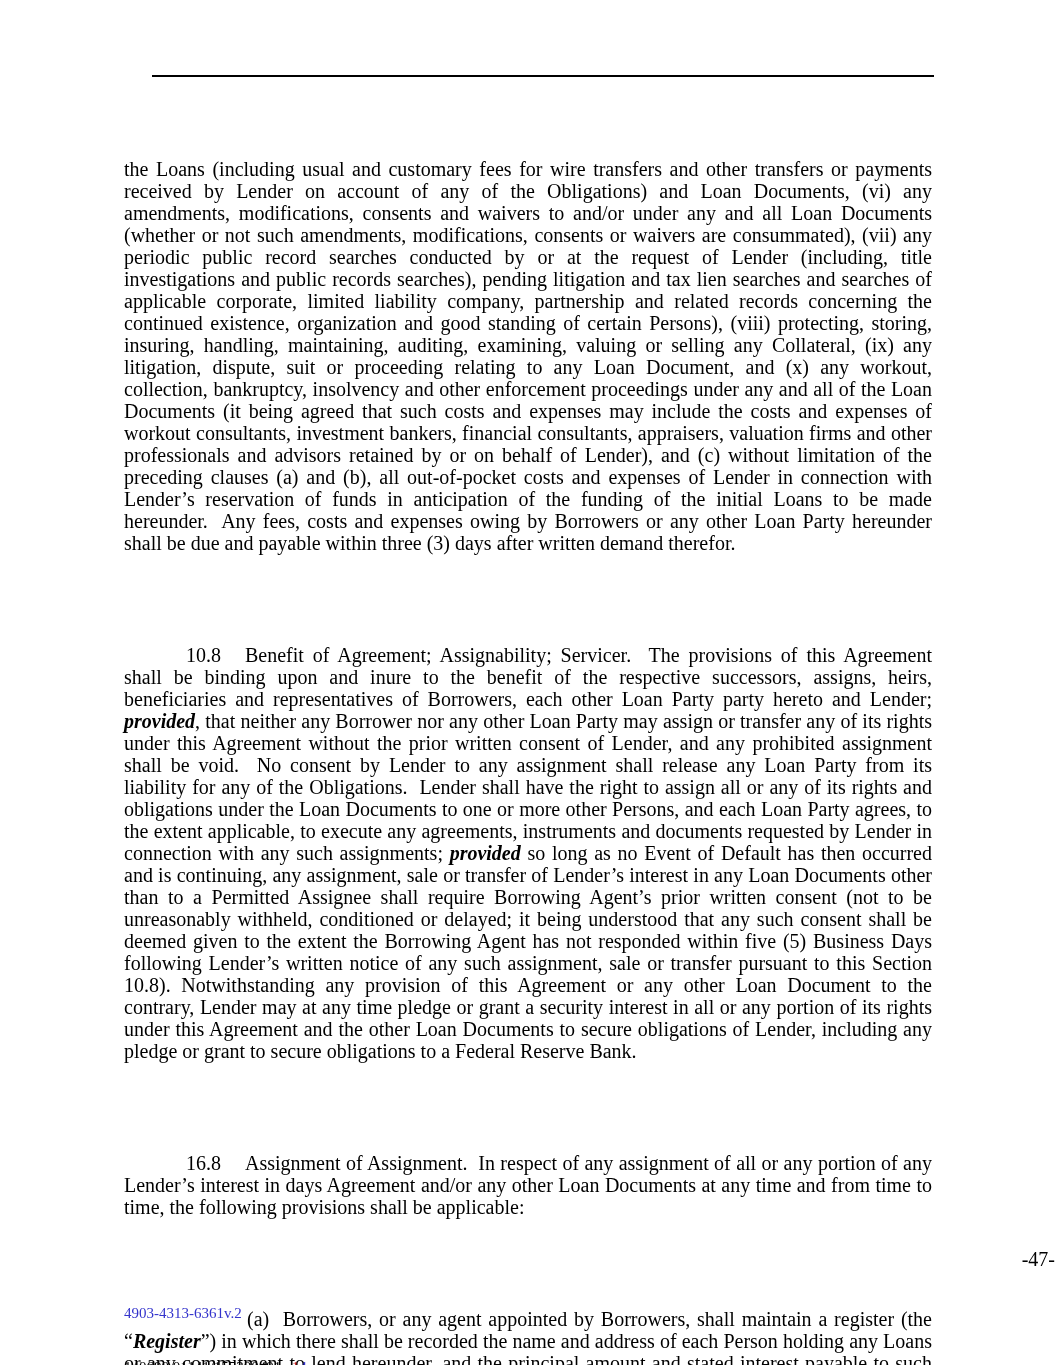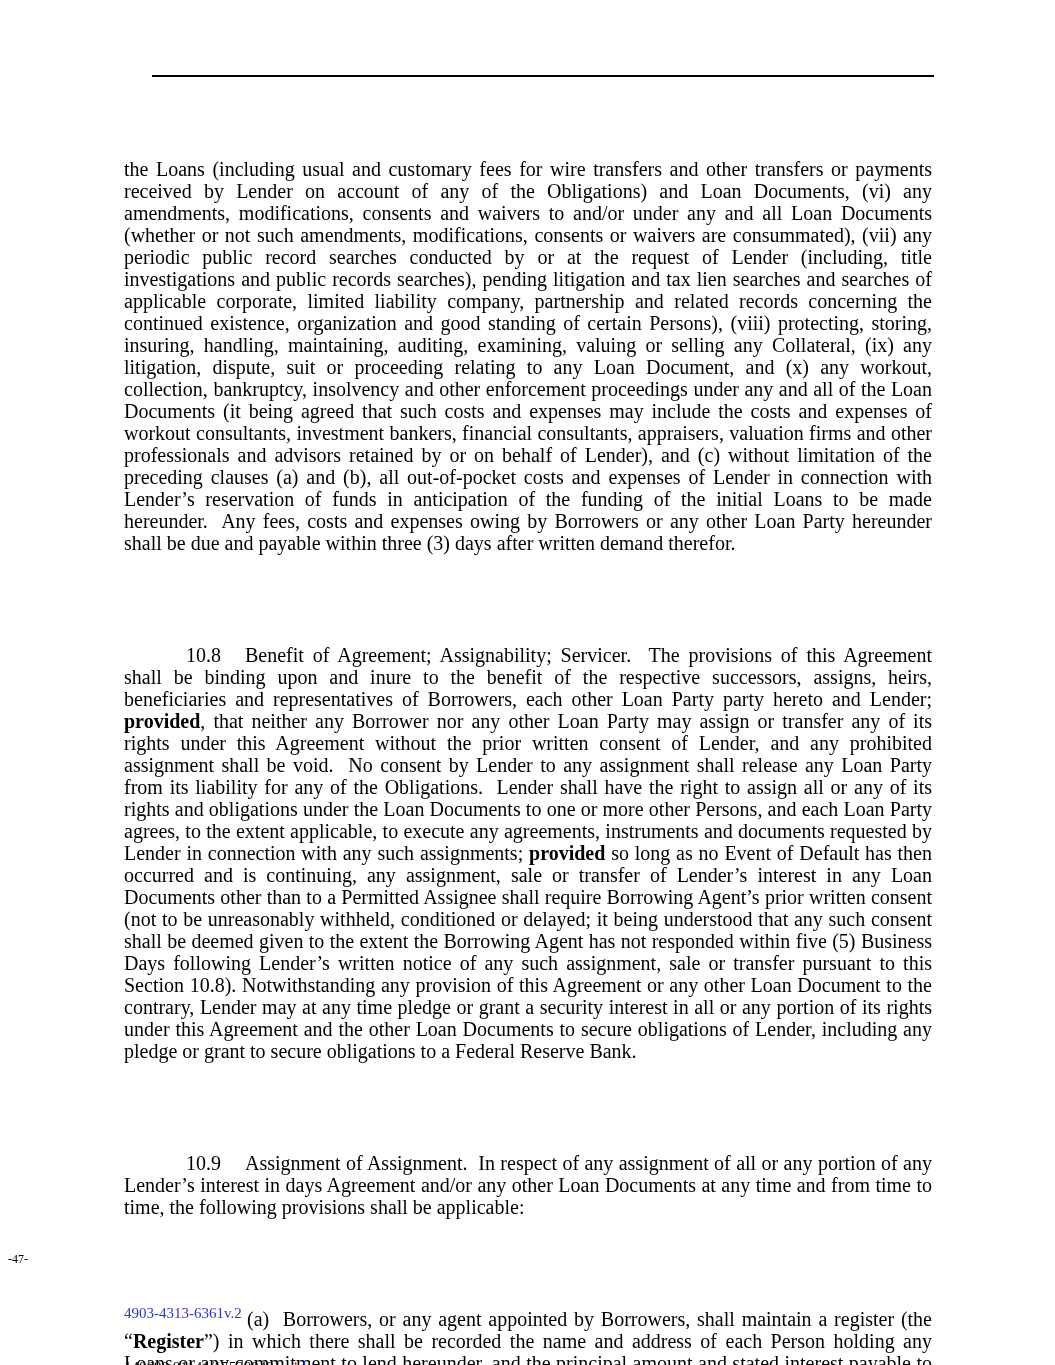--- a/index.html
+++ b/index.html
@@ -27,29 +27,29 @@
     width: 808px;
     font-size: 20px;
     line-height: 22px;
     text-align: justify;
     white-space: pre-wrap;
   }
   .para { margin: 0 0 24px 0; }
   .para.indent1 { text-indent: 62px; }
   .para.indent2 { text-indent: 123px; }
   .b  { font-weight: normal; }
-  .bi { font-weight: bold; }
+  .bi { font-weight: bold; font-style: italic; }
   .tab { display: inline-block; width: 24px; }
   .page-number {
     position: absolute;
     left: 8px;
     right: 0;
     top: 1248px;
-    text-align: left;
-    font-size: 12px;
+    text-align: right;
+    font-size: 20px;
     line-height: 22px;
   }
   .footer {
     position: absolute;
     left: 124px;
     top: 1268px;
     font-size: 15px;
     line-height: 18px;
     white-space: pre;
   }
@@ -71,21 +71,21 @@
 
 <div class="page">
 
   <div class="top-rule"></div>
 
   <div class="content">
     <p class="para"><span>the Loans (including usual and customary fees for wire transfers and other transfers or payments received by Lender on account of any of the Obligations) and Loan Documents, (vi) any amendments, modifications, consents and waivers to and/or under any and all Loan Documents (whether or not such amendments, modifications, consents or waivers are consummated), (vii) any periodic public record searches conducted by or at the request of Lender (including, title investigations and public records searches), pending litigation and tax lien searches and searches of applicable corporate, limited liability company, partnership and related records concerning the continued existence, organization and good standing of certain Persons), (viii) protecting, storing, insuring, handling, maintaining, auditing, examining, valuing or selling any Collateral, (ix) any litigation, dispute, suit or proceeding relating to any Loan Document, and (x) any workout, collection, bankruptcy, insolvency and other enforcement proceedings under any and all of the Loan Documents (it being agreed that such costs and expenses may include the costs and expenses of workout consultants, investment bankers, financial consultants, appraisers, valuation firms and other professionals and advisors retained by or on behalf of Lender), and (c) without limitation of the preceding clauses (a) and (b), all out-of-pocket costs and expenses of Lender in connection with Lender’s reservation of funds in anticipation of the funding of the initial Loans to be made hereunder.  Any fees, costs and expenses owing by Borrowers or any other Loan Party hereunder shall be due and payable within three (3) days after written demand therefor.</span></p>
 
     <p class="para indent1"><span class="b">10.8</span><span class="tab"></span><span class="b">Benefit of Agreement; Assignability; Servicer</span><span>.  The provisions of this Agreement shall be binding upon and inure to the benefit of the respective successors, assigns, heirs, beneficiaries and representatives of Borrowers, each other Loan Party party hereto and Lender; </span><span class="bi">provided</span><span>, that neither any Borrower nor any other Loan Party may assign or transfer any of its rights under this Agreement without the prior written consent of Lender, and any prohibited assignment shall be void.  No consent by Lender to any assignment shall release any Loan Party from its liability for any of the Obligations.  Lender shall have the right to assign all or any of its rights and obligations under the Loan Documents to one or more other Persons, and each Loan Party agrees, to the extent applicable, to execute any agreements, instruments and documents requested by Lender in connection with any such assignments; </span><span class="bi">provided</span><span> so long as no Event of Default has then occurred and is continuing, any assignment, sale or transfer of Lender’s interest in any Loan Documents other than to a Permitted Assignee shall require Borrowing Agent’s prior written consent (not to be unreasonably withheld, conditioned or delayed; it being understood that any such consent shall be deemed given to the extent the Borrowing Agent has not responded within five (5) Business Days following Lender’s written notice of any such assignment, sale or transfer pursuant to this Section 10.8). Notwithstanding any provision of this Agreement or any other Loan Document to the contrary, Lender may at any time pledge or grant a security interest in all or any portion of its rights under this Agreement and the other Loan Documents to secure obligations of Lender, including any pledge or grant to secure obligations to a Federal Reserve Bank.</span></p>
 
-    <p class="para indent1"><span class="b">10.9</span><span class="tab"></span><span class="b">Assignment of Assignment.</span><span>  In respect of any assignment of all or any portion of any Lender’s interest in days Agreement and/or any other Loan Documents at any time and from time to time, the following provisions shall be applicable:</span></p>
+    <p class="para indent1"><span class="b">16.8</span><span class="tab"></span><span class="b">Assignment of Assignment.</span><span>  In respect of any assignment of all or any portion of any Lender’s interest in days Agreement and/or any other Loan Documents at any time and from time to time, the following provisions shall be applicable:</span></p>
 
     <p class="para indent2"><span>(a)  Borrowers, or any agent appointed by Borrowers, shall maintain a register (the “</span><span class="bi">Register</span><span>”) in which there shall be recorded the name and address of each Person holding any Loans or any commitment to lend hereunder, and the principal amount and stated interest payable to such Person hereunder or committed by such Person under such Person’s lending commitment.  Borrowers hereby irrevocably appoint Lender (and/or any subsequent Lender appointed by Lender then maintaining the Register) as Borrowers’ non-fiduciary agent for the purpose of maintaining the Register.</span></p>
 
     
   </div>
 
   <div class="page-number">-47-</div>
 
   <div class="footer">
     <div class="doc-id">4903-4313-6361v.2</div>

